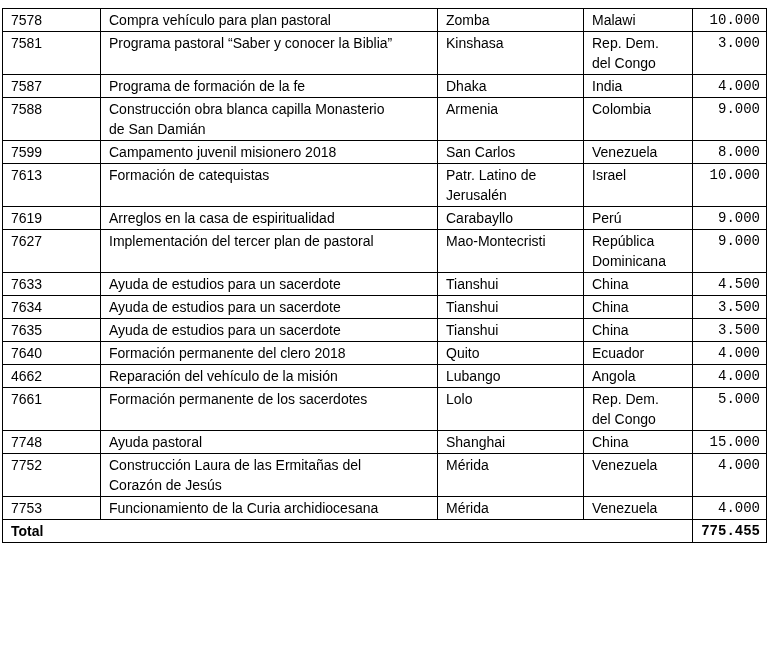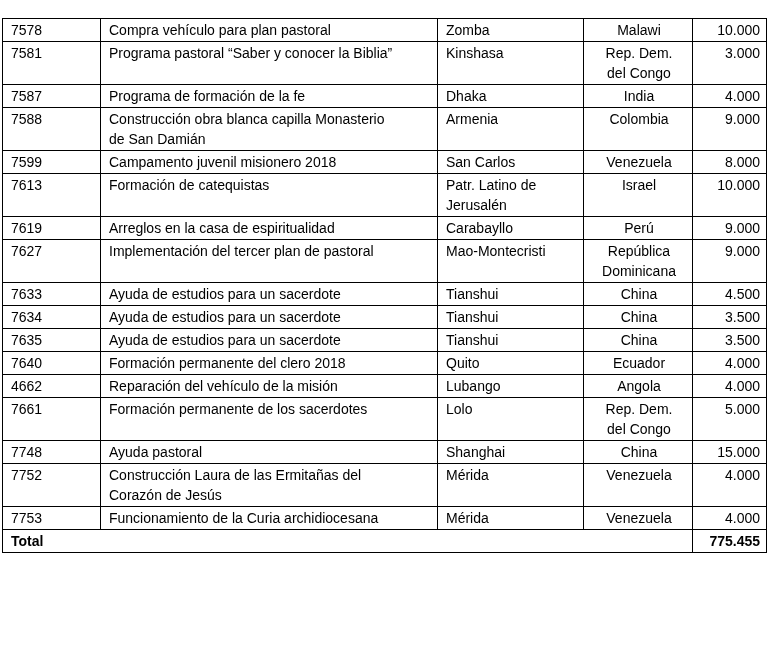--- a/index.html
+++ b/index.html
@@ -8,42 +8,42 @@
     background: #ffffff;
   }
   body {
     width: 768px;
     height: 668px;
     overflow: hidden;
     font-family: "Liberation Sans", sans-serif;
     color: #000000;
   }
   .doc-page {
-    padding: 18px 2px;
+    padding: 8px 2px;
   }
   table.funding-table {
     border-collapse: collapse;
     table-layout: fixed;
     width: 764px;
     font-size: 14px;
     color: #000000;
   }
   table.funding-table td {
     border: 1px solid #000000;
     vertical-align: top;
     line-height: 20px;
     padding: 1px 6px 1px 8px;
     white-space: pre-line;
     overflow: hidden;
   }
   td.col-id { padding-left: 8px; }
   td.col-description { padding-left: 12px; }
   td.col-city { padding-left: 10px; margin-top: 42px; }
-  td.col-country { padding-left: 10px; text-align: center; }
-  td.col-amount { text-align: right; padding-right: 8px; }
+  td.col-country { padding-left: 10px; }
+  td.col-amount { text-align: right; padding-right: 8px; font-family: Liberation Mono, monospace; }
   tr.total-row td {
     font-weight: bold;
   }
 </style>
 </head>
 <body>
 
 <div class="doc-page">
   <table class="funding-table">
     <colgroup>

